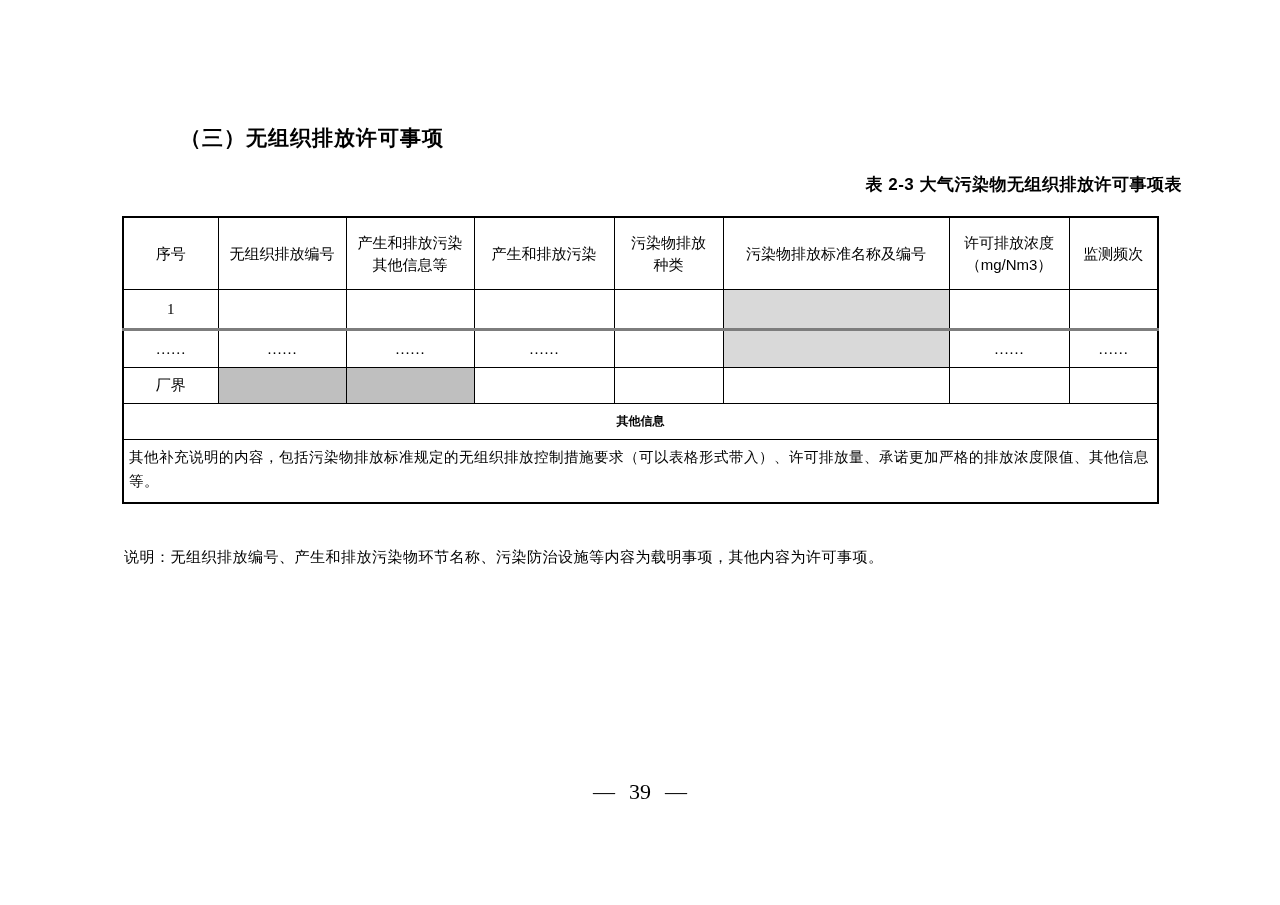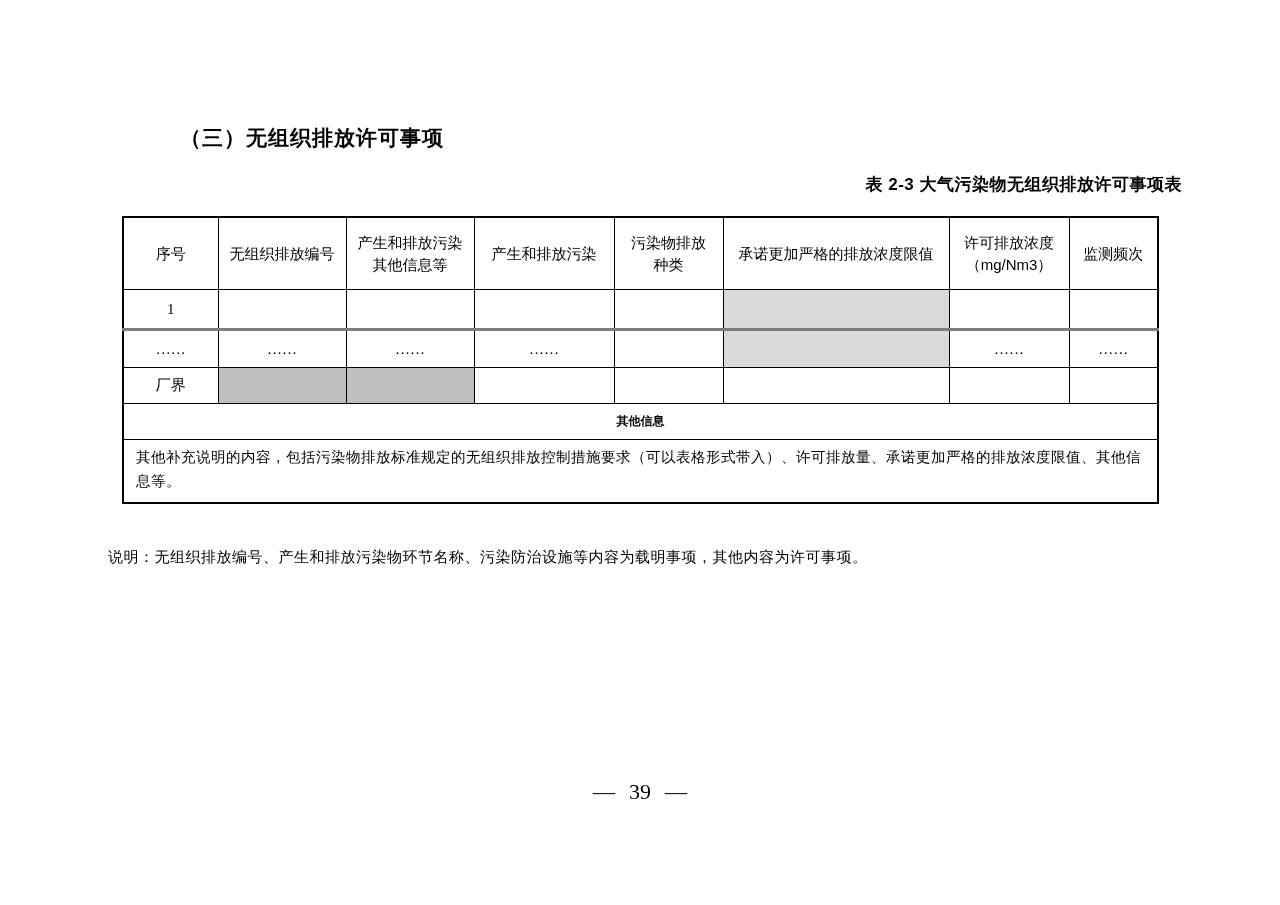--- a/index.html
+++ b/index.html
@@ -63,25 +63,25 @@
   td.shade-dark{background:var(--shade-dark);}
   tr.row-info td{
     height:35px;
     font-family:"Liberation Sans","DejaVu Sans",sans-serif;
     font-weight:bold;font-size:12px;
   }
   tr.row-note td{
     height:56px;
     text-align:left;vertical-align:middle;
     font-size:14.5px;line-height:1.65;
-    padding:2px 6px 4px 12px;
+    padding:2px 6px 4px 5px;
     letter-spacing:0.5px;
   }
   .remark{
-    position:absolute;left:108px;top:548px;width:1040px;
+    position:absolute;left:124px;top:548px;width:1040px;
     font-size:15px;letter-spacing:0.5px;
     white-space:nowrap;
   }
   .footer{
     position:absolute;left:0;top:779px;width:1280px;
     text-align:center;font-size:22px;
   }
   .footer .dash{padding:0 14px;}
 </style>
 </head>
@@ -106,21 +106,21 @@
     </colgroup>
     <thead>
       <tr>
         <th>序号</th>
         <th>无组织排放编号</th>
         <th>产生和排放污染
 其他信息等</th>
         <th>产生和排放污染</th>
         <th>污染物排放
 种类</th>
-        <th>承诺更加严格的排放浓度限值</th>
+        <th>污染物排放标准名称及编号</th>
         <th>许可排放浓度
 （mg/Nm3）</th>
         <th>监测频次</th>
       </tr>
     </thead>
     <tbody>
       <tr class="row-data-1">
         <td>1</td>
         <td></td>
         <td></td>

